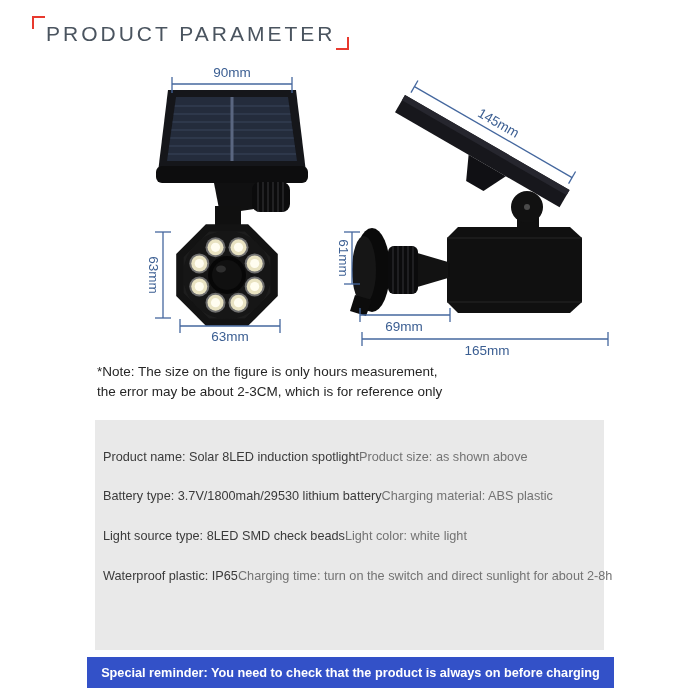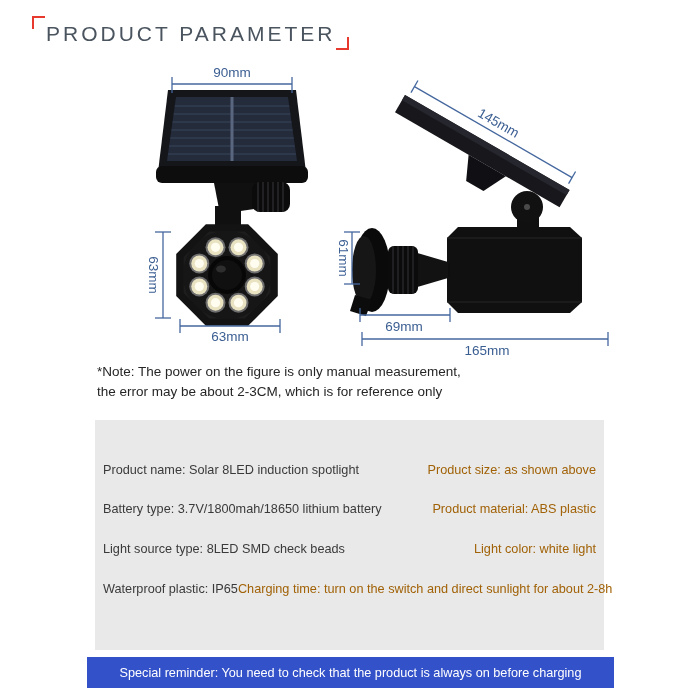--- a/index.html
+++ b/index.html
@@ -22,30 +22,31 @@
   .diagram{position:absolute;top:0;left:0;}
   .diagram text{
     font-family:"Liberation Sans","DejaVu Sans",sans-serif;
     font-size:13.5px;fill:#3b5e92;
   }
   
   .note{position:absolute;left:97px;top:362px;font-size:13.5px;line-height:20px;color:#262626;}
   
   .spec-table{
     position:absolute;left:95px;top:420px;width:509px;height:230px;
-    background:#e9e9e9;box-sizing:border-box;padding-top:30px;
+    background:#e9e9e9;box-sizing:border-box;padding-top:17px;
   }
   .spec-row{height:39.6px;display:flex;align-items:center;box-sizing:border-box;padding:0 8px;}
   .spec-left{font-size:12.7px;color:#3a3a3a;white-space:nowrap;}
-  .spec-right{flex:1;text-align:right;font-size:12.7px;color:#a16207;white-space:nowrap;}
+  .spec-right{flex:1;text-align:left;font-size:12.7px;color:#737373;white-space:nowrap;}
   
   .reminder-bar{
     position:absolute;left:87px;top:657px;width:527px;height:31px;
     background:#3351c8;color:#ffffff;display:flex;align-items:center;justify-content:center;
     font-size:12.7px;
+    font-weight:bold;
   }
 </style>
 </head>
 <body>
 
 <div class="canvas">
 
   <div class="title-wrap">
     <div class="page-title">
       <span class="accent-tl"></span>
@@ -232,32 +233,32 @@
       <g stroke="#44679e" stroke-width="1.3">
         <line x1="362" y1="339" x2="608" y2="339"></line>
         <line x1="362" y1="332" x2="362" y2="346"></line>
         <line x1="608" y1="332" x2="608" y2="346"></line>
         <text x="487" y="355" text-anchor="middle" stroke="none">165mm</text>
       </g>
     </g>
   </svg>
 
   <div class="note">
-    <div>*Note: The power on the figure is only manual measurement,</div>
+    <div>*Note: The size on the figure is only hours measurement,</div>
     <div>the error may be about 2-3CM, which is for reference only</div>
   </div>
 
   <div class="spec-table">
     <div class="spec-row">
       <span class="spec-left">Product name: Solar 8LED induction spotlight</span>
       <span class="spec-right">Product size: as shown above</span>
     </div>
     <div class="spec-row">
-      <span class="spec-left">Battery type: 3.7V/1800mah/18650 lithium battery</span>
-      <span class="spec-right">Product material: ABS plastic</span>
+      <span class="spec-left">Battery type: 3.7V/1800mah/29530 lithium battery</span>
+      <span class="spec-right">Charging material: ABS plastic</span>
     </div>
     <div class="spec-row">
       <span class="spec-left">Light source type: 8LED SMD check beads</span>
       <span class="spec-right">Light color: white light</span>
     </div>
     <div class="spec-row">
       <span class="spec-left">Waterproof plastic: IP65</span>
       <span class="spec-right">Charging time: turn on the switch and direct sunlight for about 2-8h</span>
     </div>
   </div>

